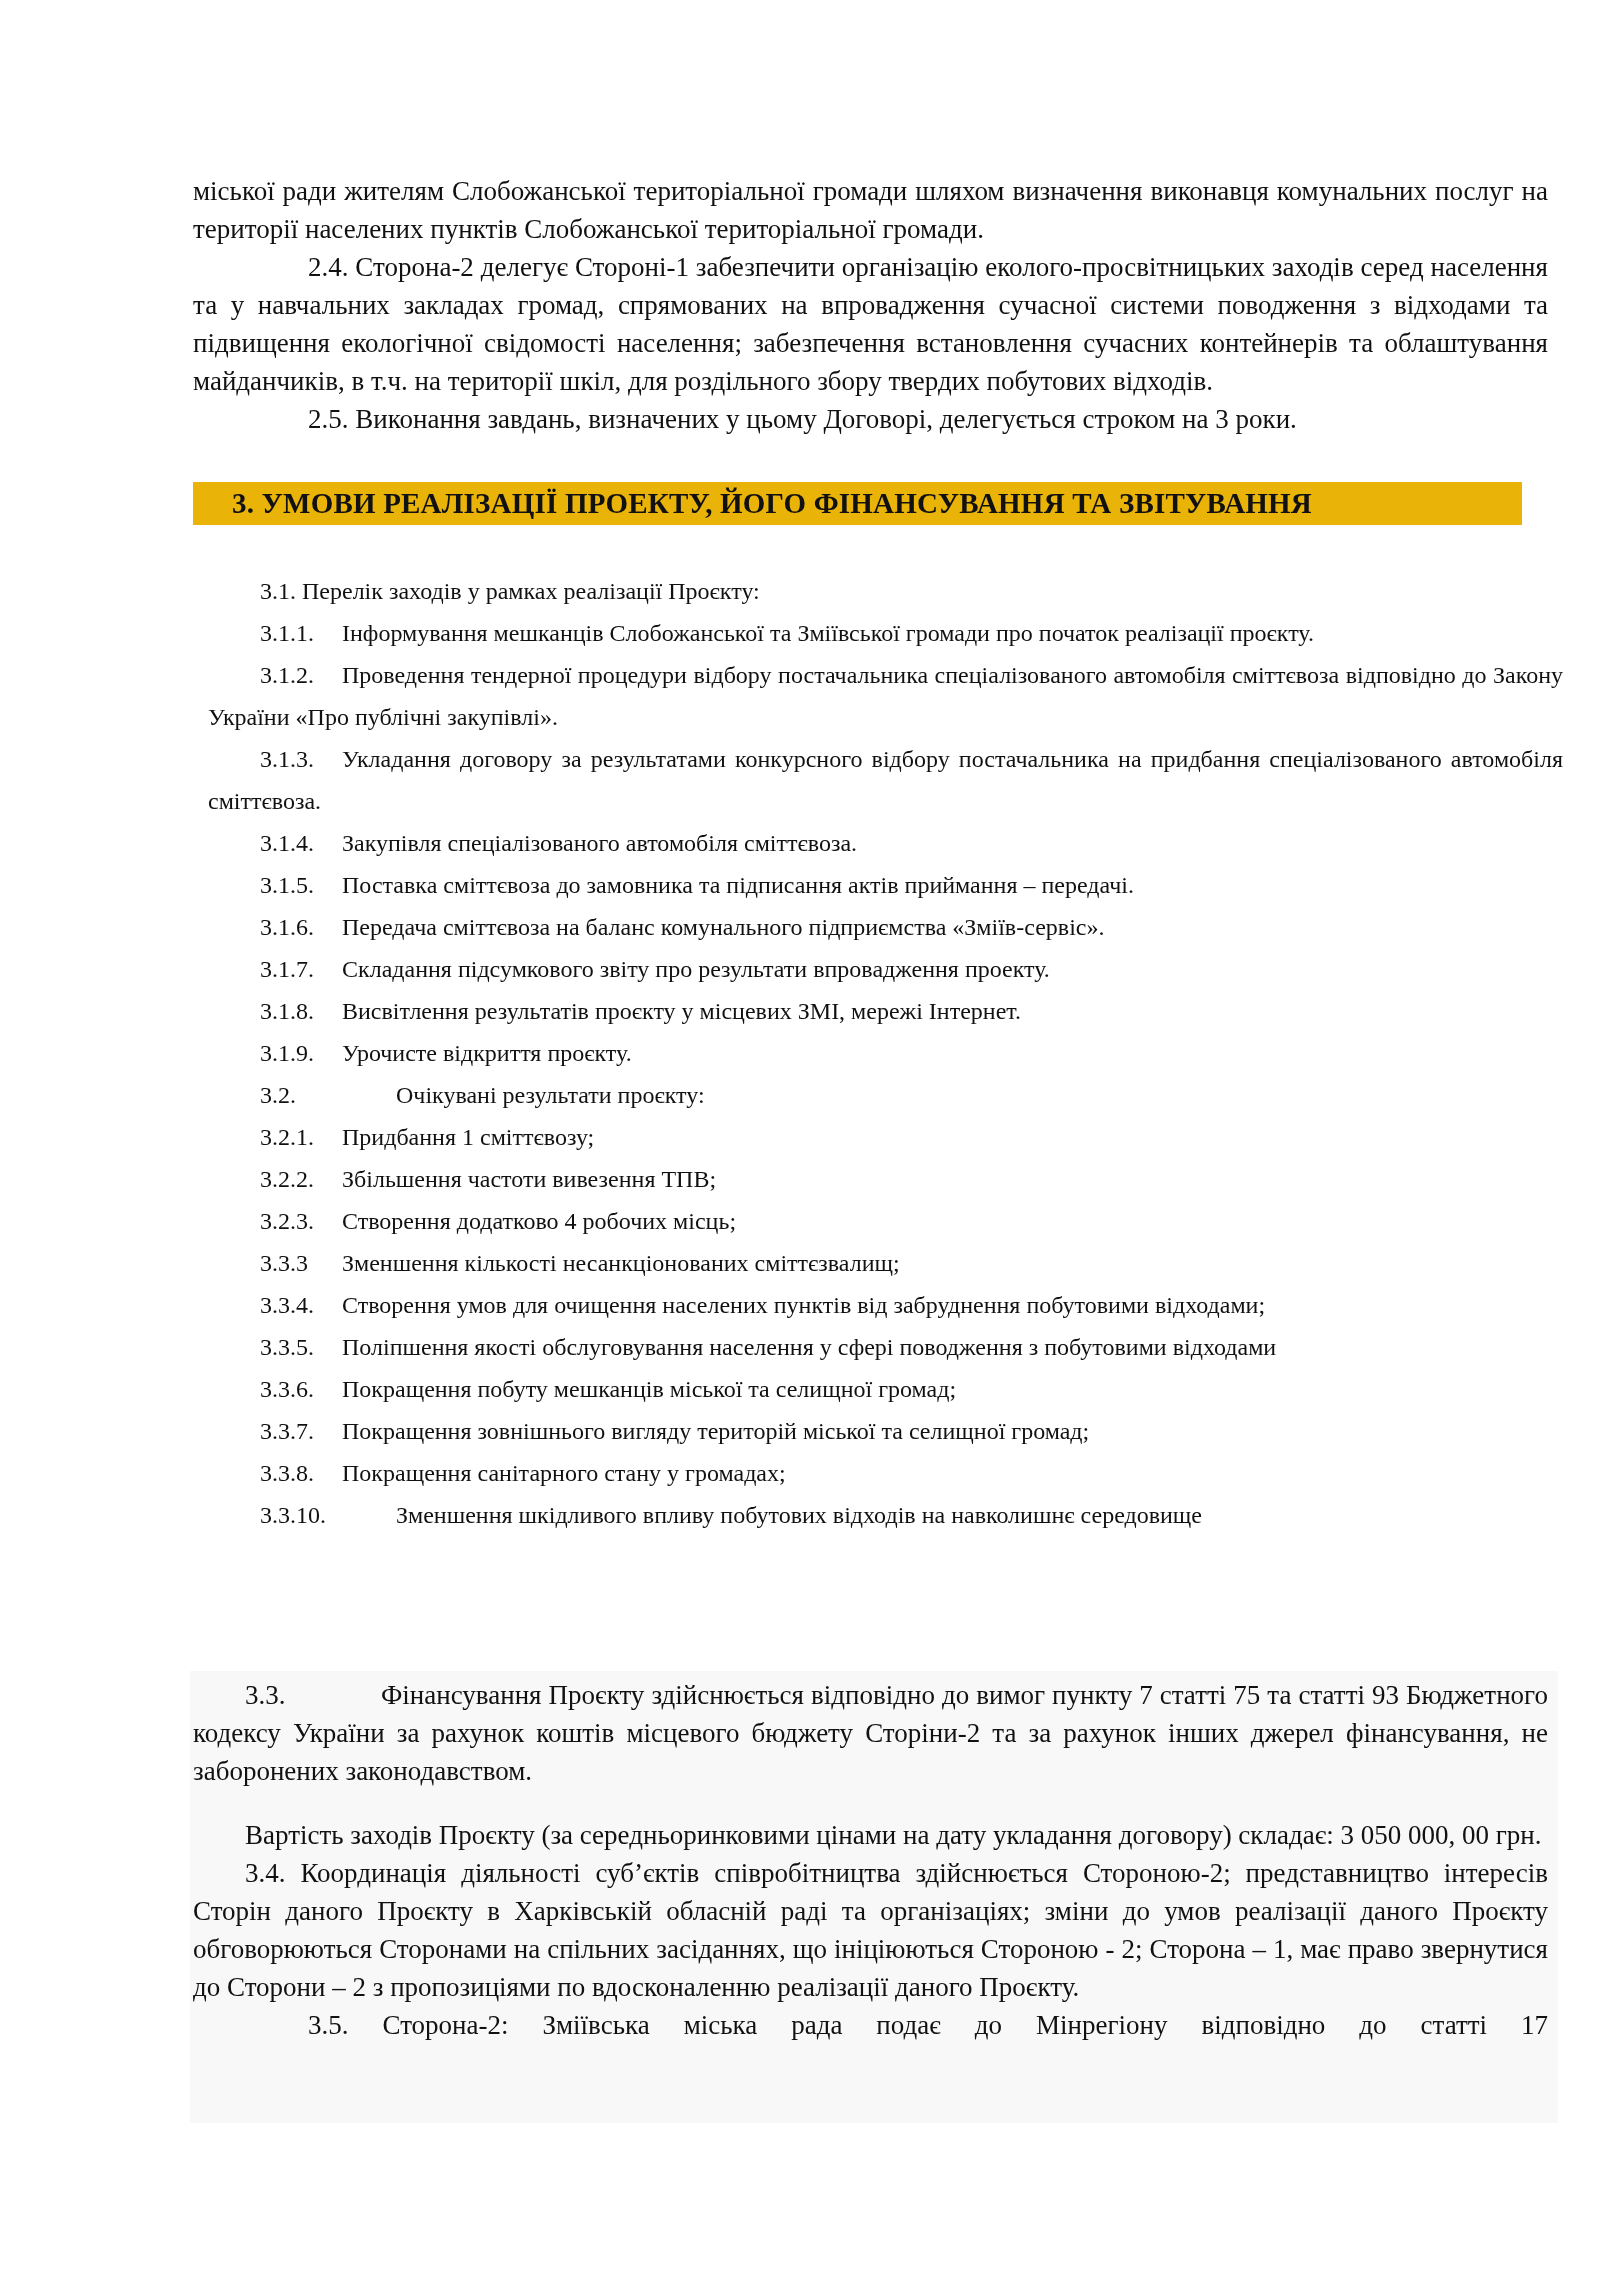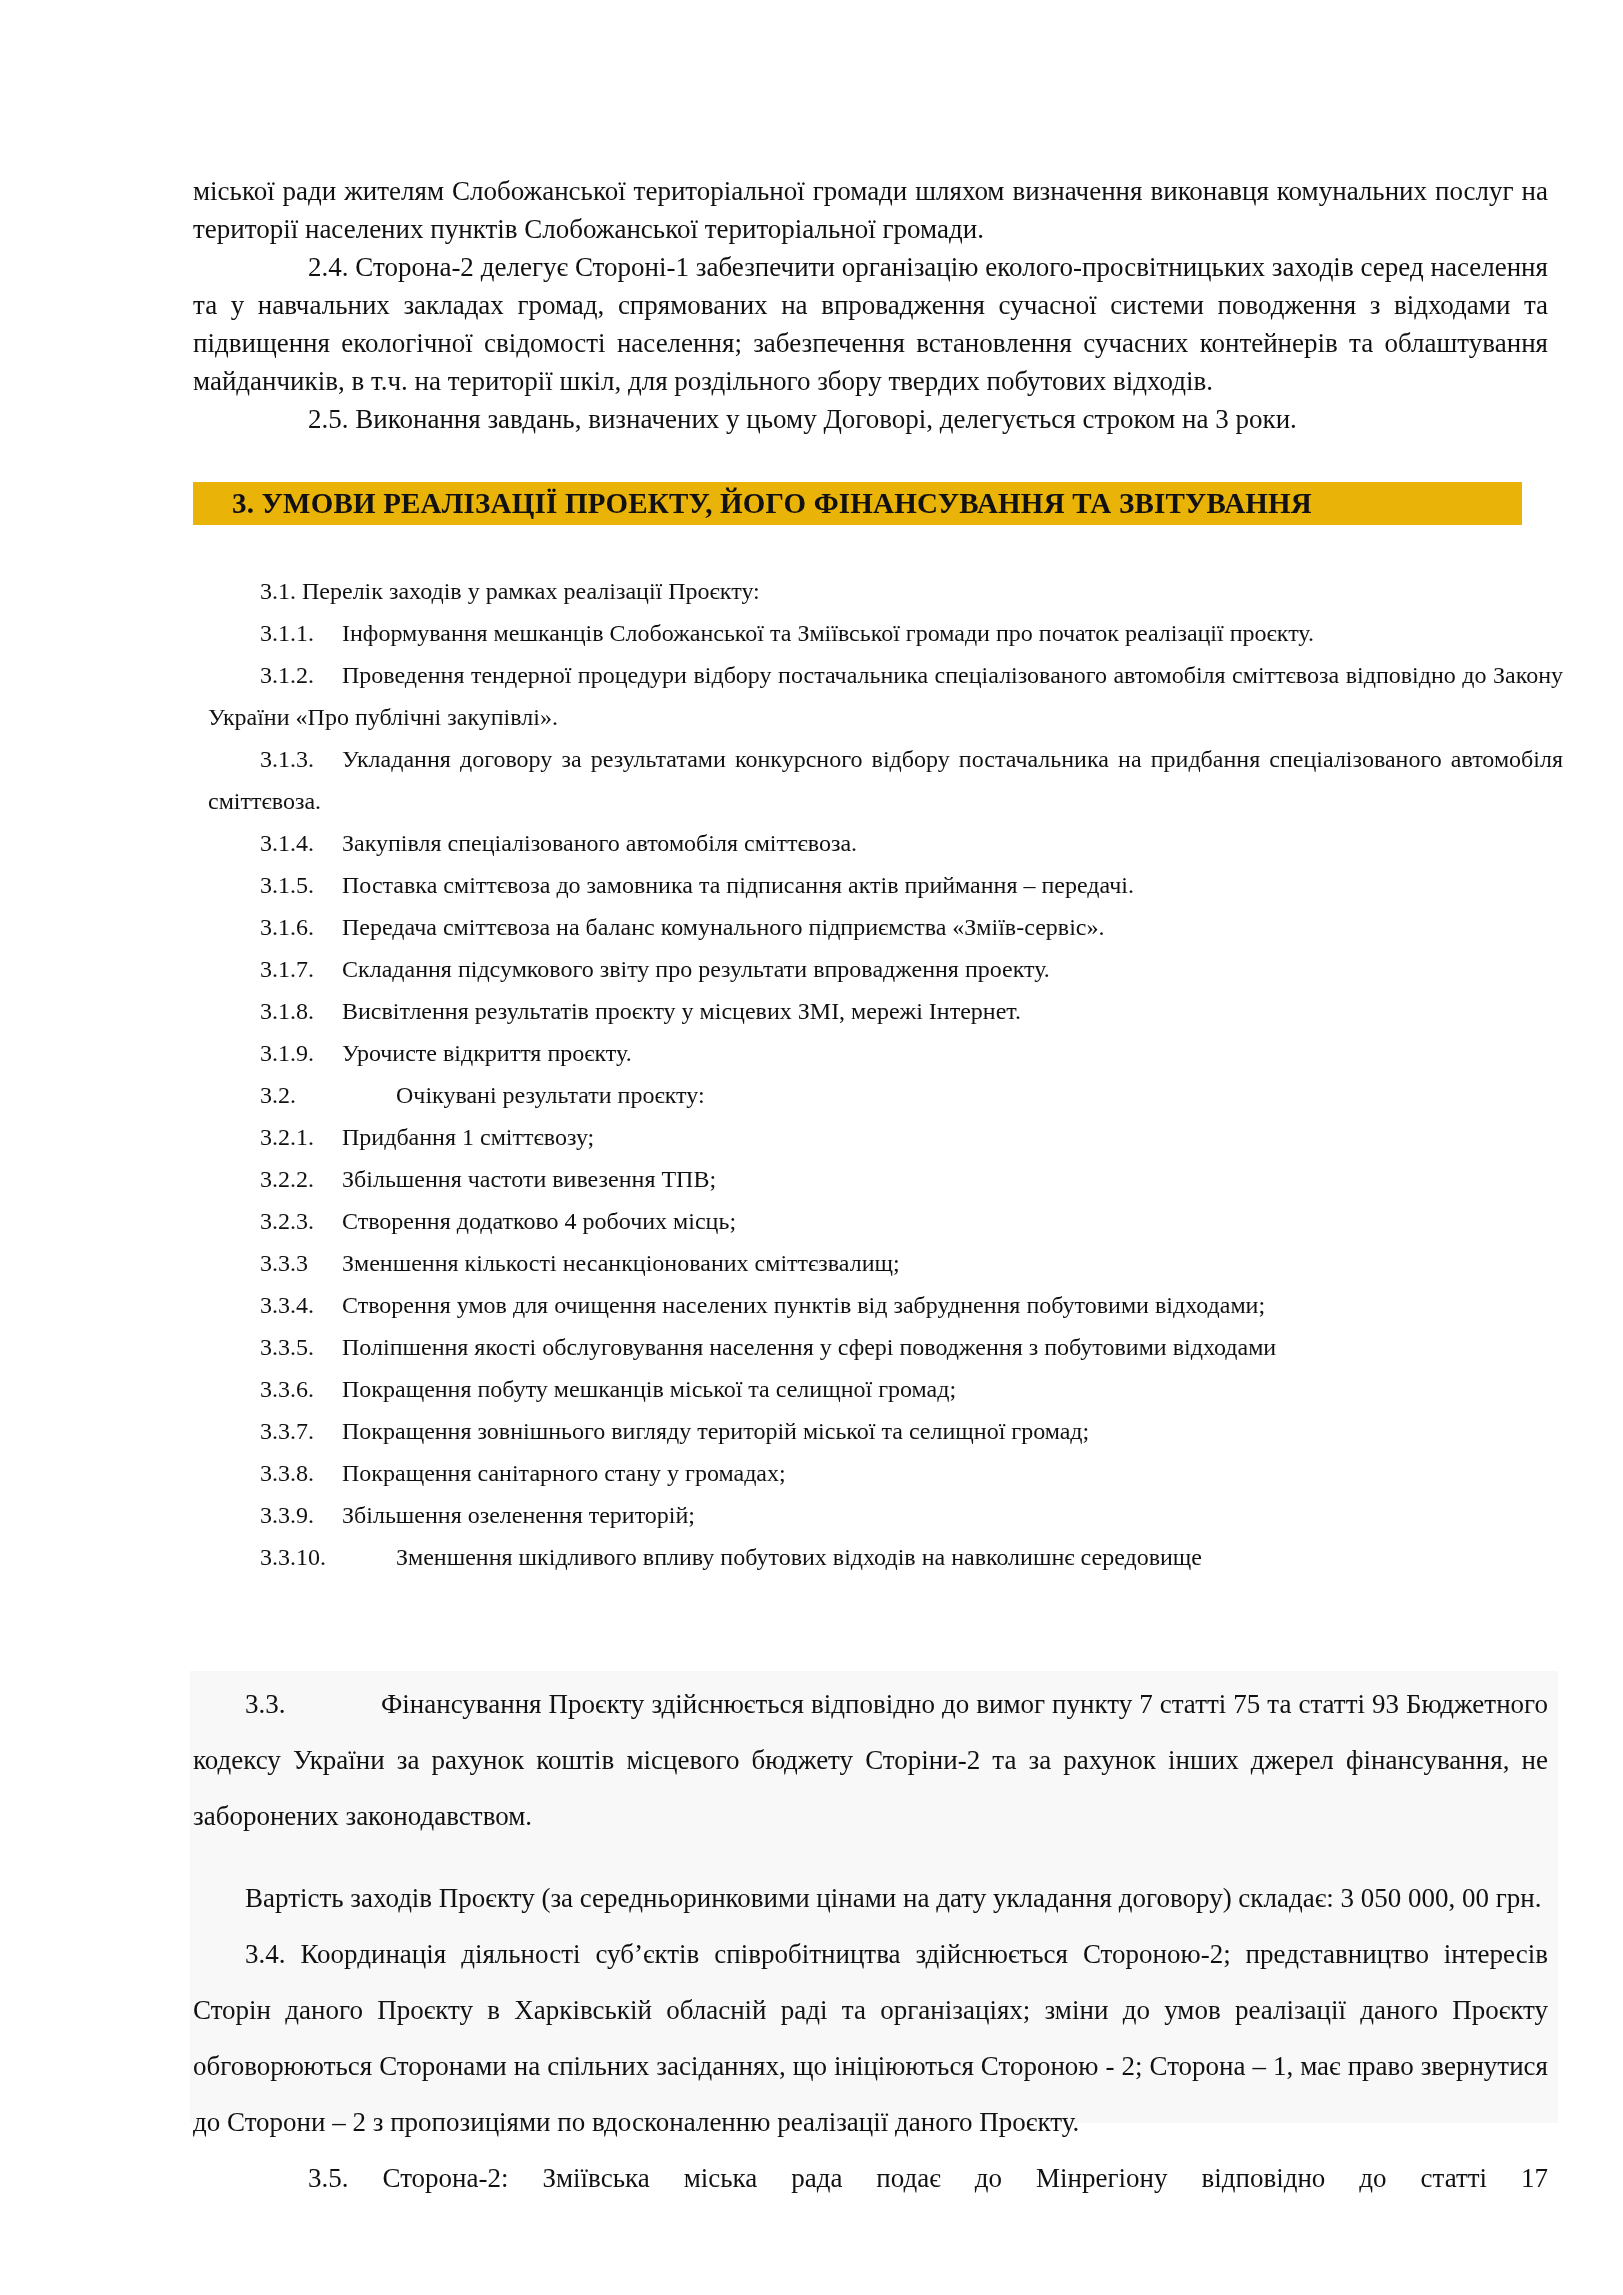--- a/index.html
+++ b/index.html
@@ -50,27 +50,26 @@
 
     <p class="li"><span class="num">3.2.1.</span><span>Придбання 1 сміттєвозу;</span></p>
     <p class="li"><span class="num">3.2.2.</span><span>Збільшення частоти вивезення ТПВ;</span></p>
     <p class="li"><span class="num">3.2.3.</span><span>Створення додатково 4 робочих місць;</span></p>
     <p class="li"><span class="num">3.3.3</span><span>Зменшення кількості несанкціонованих сміттєзвалищ;</span></p>
     <p class="li"><span class="num">3.3.4.</span><span>Створення умов для очищення населених пунктів від забруднення побутовими відходами;</span></p>
     <p class="li"><span class="num">3.3.5.</span><span>Поліпшення якості обслуговування населення у сфері поводження з побутовими відходами</span></p>
     <p class="li"><span class="num">3.3.6.</span><span>Покращення побуту мешканців міської та селищної громад;</span></p>
     <p class="li"><span class="num">3.3.7.</span><span>Покращення зовнішнього вигляду територій міської та селищної громад;</span></p>
     <p class="li"><span class="num">3.3.8.</span><span>Покращення санітарного стану у громадах;</span></p>
-    <p class="li"><span class="num">3.3.9.</span><span>Збільшення озеленення територій;</span></p>
     <p class="li"><span class="numw">3.3.10.</span><span>Зменшення шкідливого впливу побутових відходів на навколишнє середовище</span></p>
   </div>
 
   <div class="shade"></div>
 
-  <div class="txt" style="top:1656px; line-height:56px;">
+  <div class="txt" style="top:1656px; line-height:38px;">
     <p class="li"><span class="numw">3.3.</span><span>Фінансування Проєкту здійснюється відповідно до вимог пункту 7 статті 75 та статті 93 Бюджетного кодексу України за рахунок коштів місцевого бюджету Сторіни-2 та за рахунок інших джерел фінансування, не заборонених законодавством.</span></p>
     <div class="gap"></div>
     <p class="li">Вартість заходів Проєкту (за середньоринковими цінами на дату укладання договору) складає: 3 050 000, 00 грн.</p>
     <p class="li">3.4. Координація діяльності суб’єктів співробітництва здійснюється Стороною-2; представництво інтересів Сторін даного Проєкту в Харківській обласній раді та організаціях; зміни до умов реалізації даного Проєкту обговорюються Сторонами на спільних засіданнях, що ініціюються Стороною - 2; Сторона – 1, має право звернутися до Сторони – 2 з пропозиціями по вдосконаленню реалізації даного Проєкту.</p>
     <p class="indent1" style="text-align-last: justify;">3.5. Сторона-2: Зміївська міська рада подає до Мінрегіону відповідно до статті 17</p>
   </div>
 
 </div>
 
 

